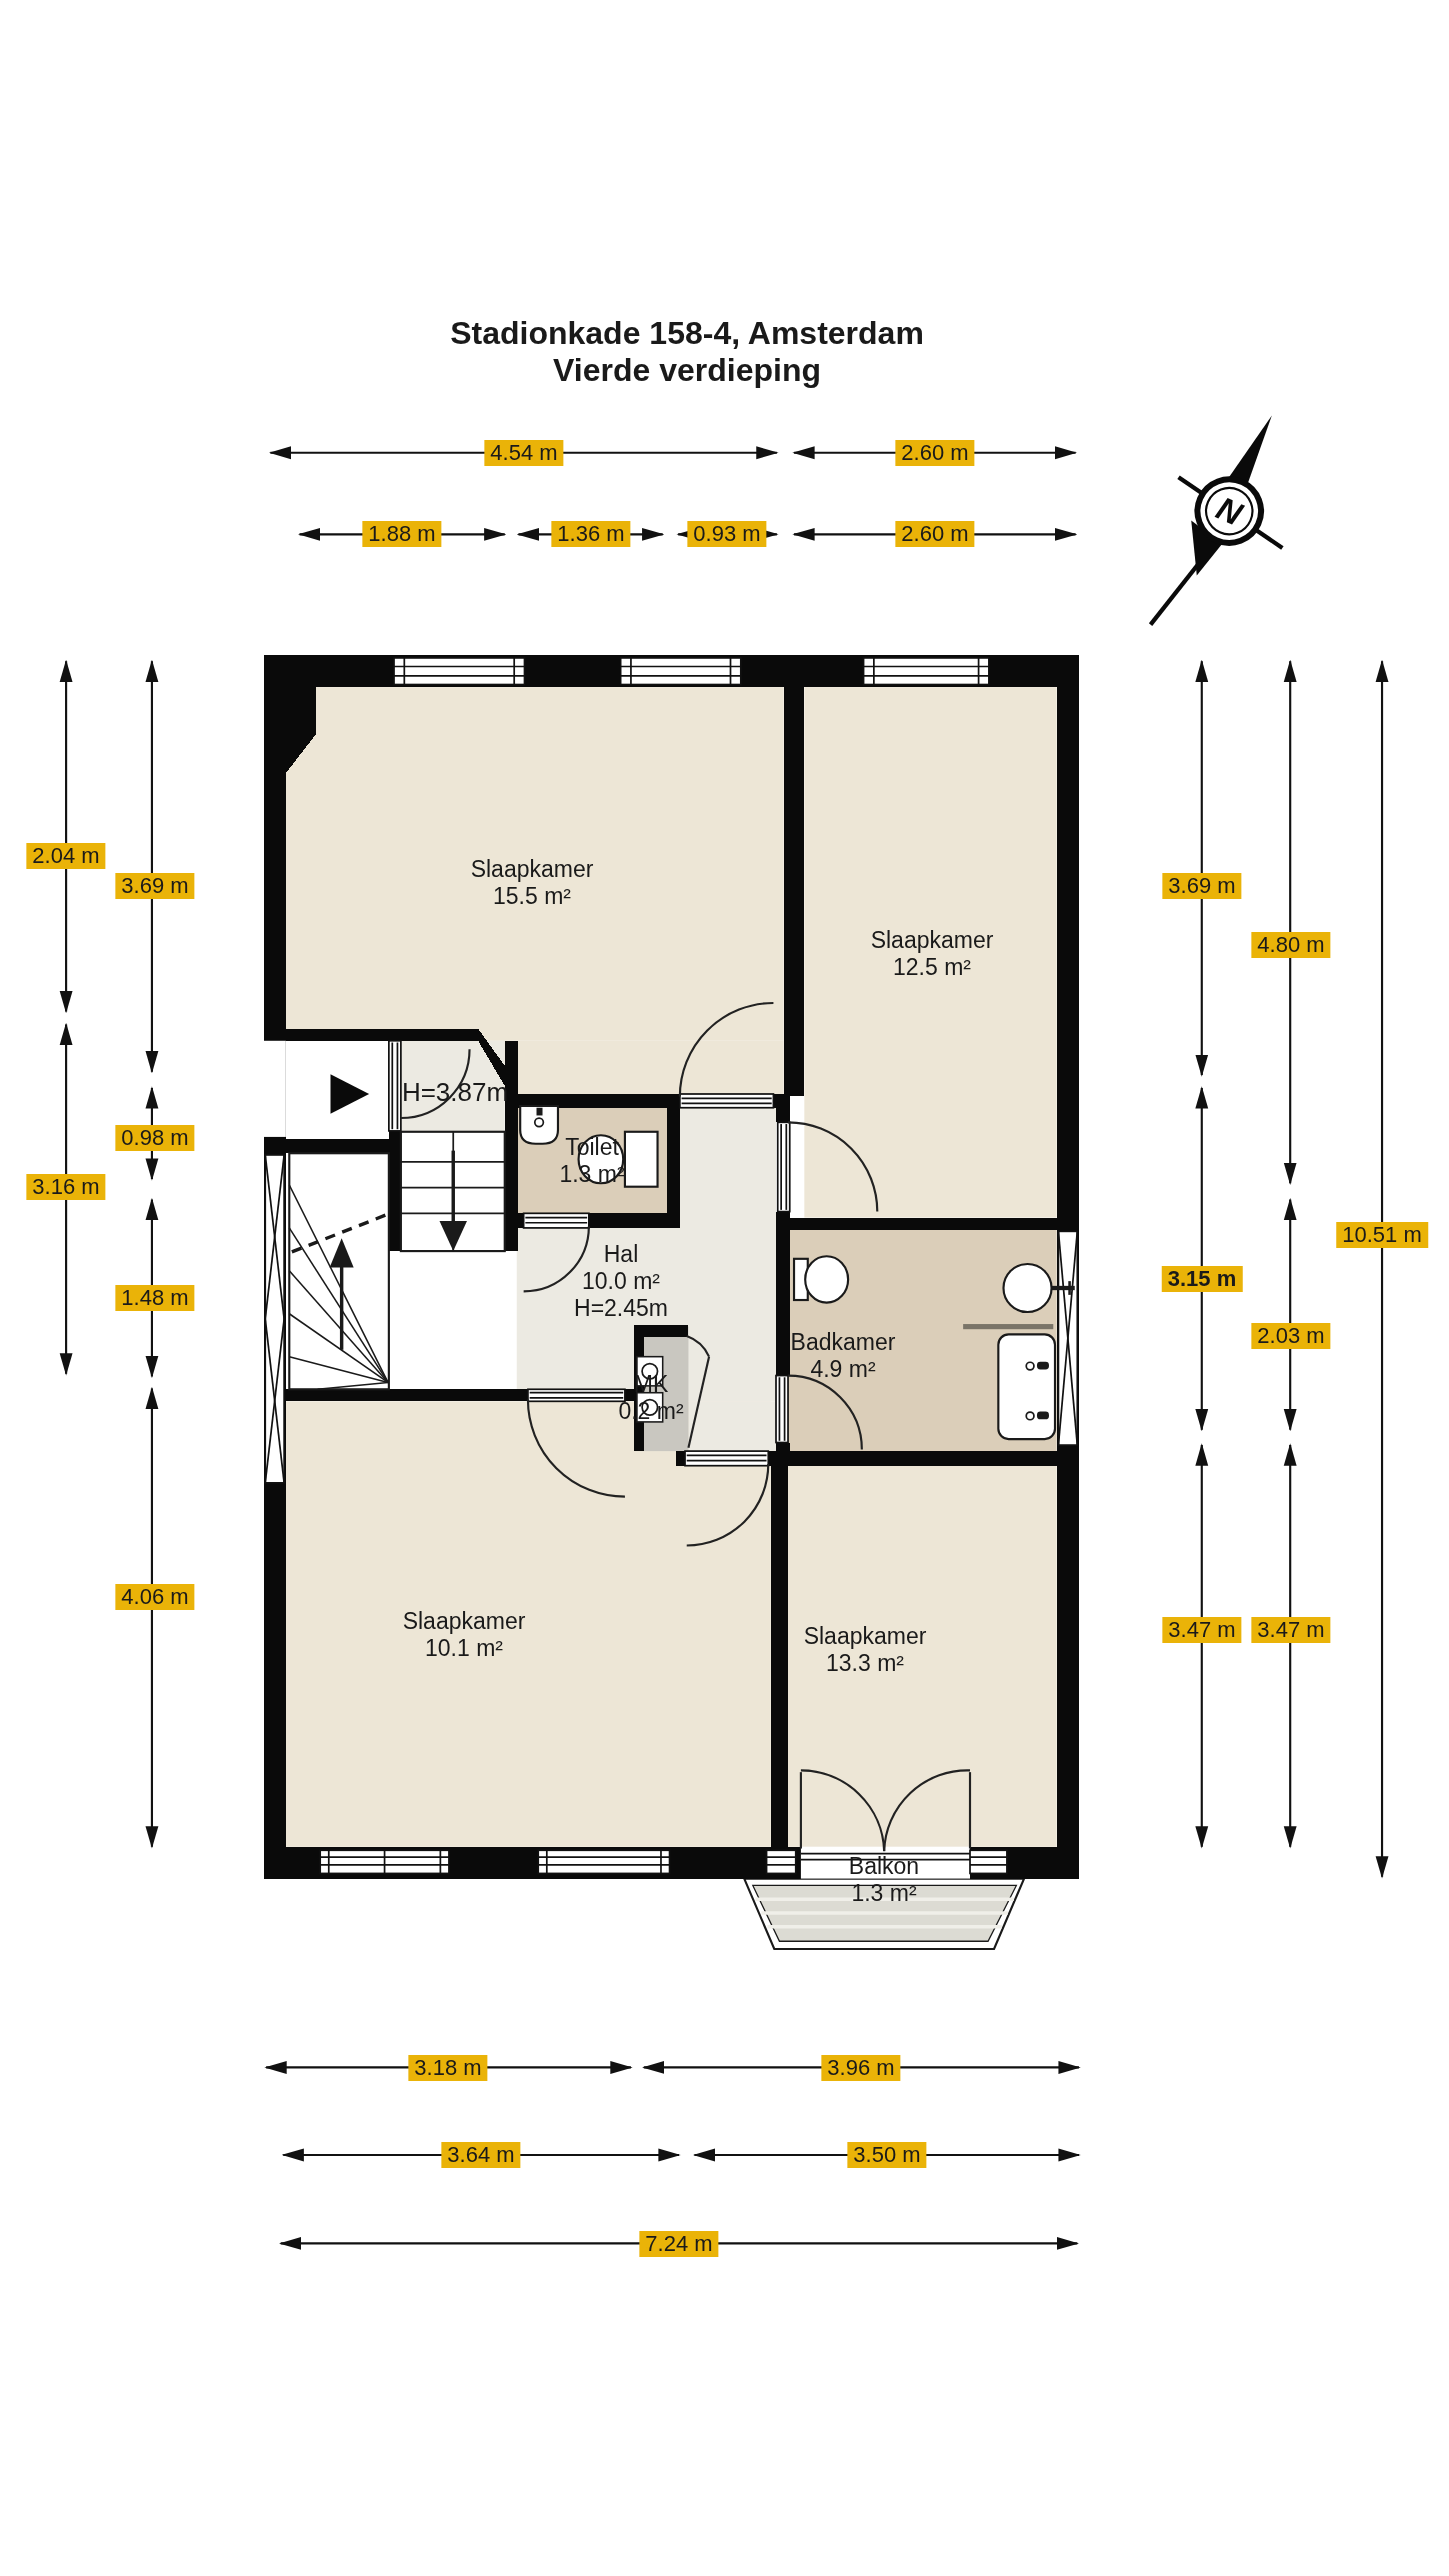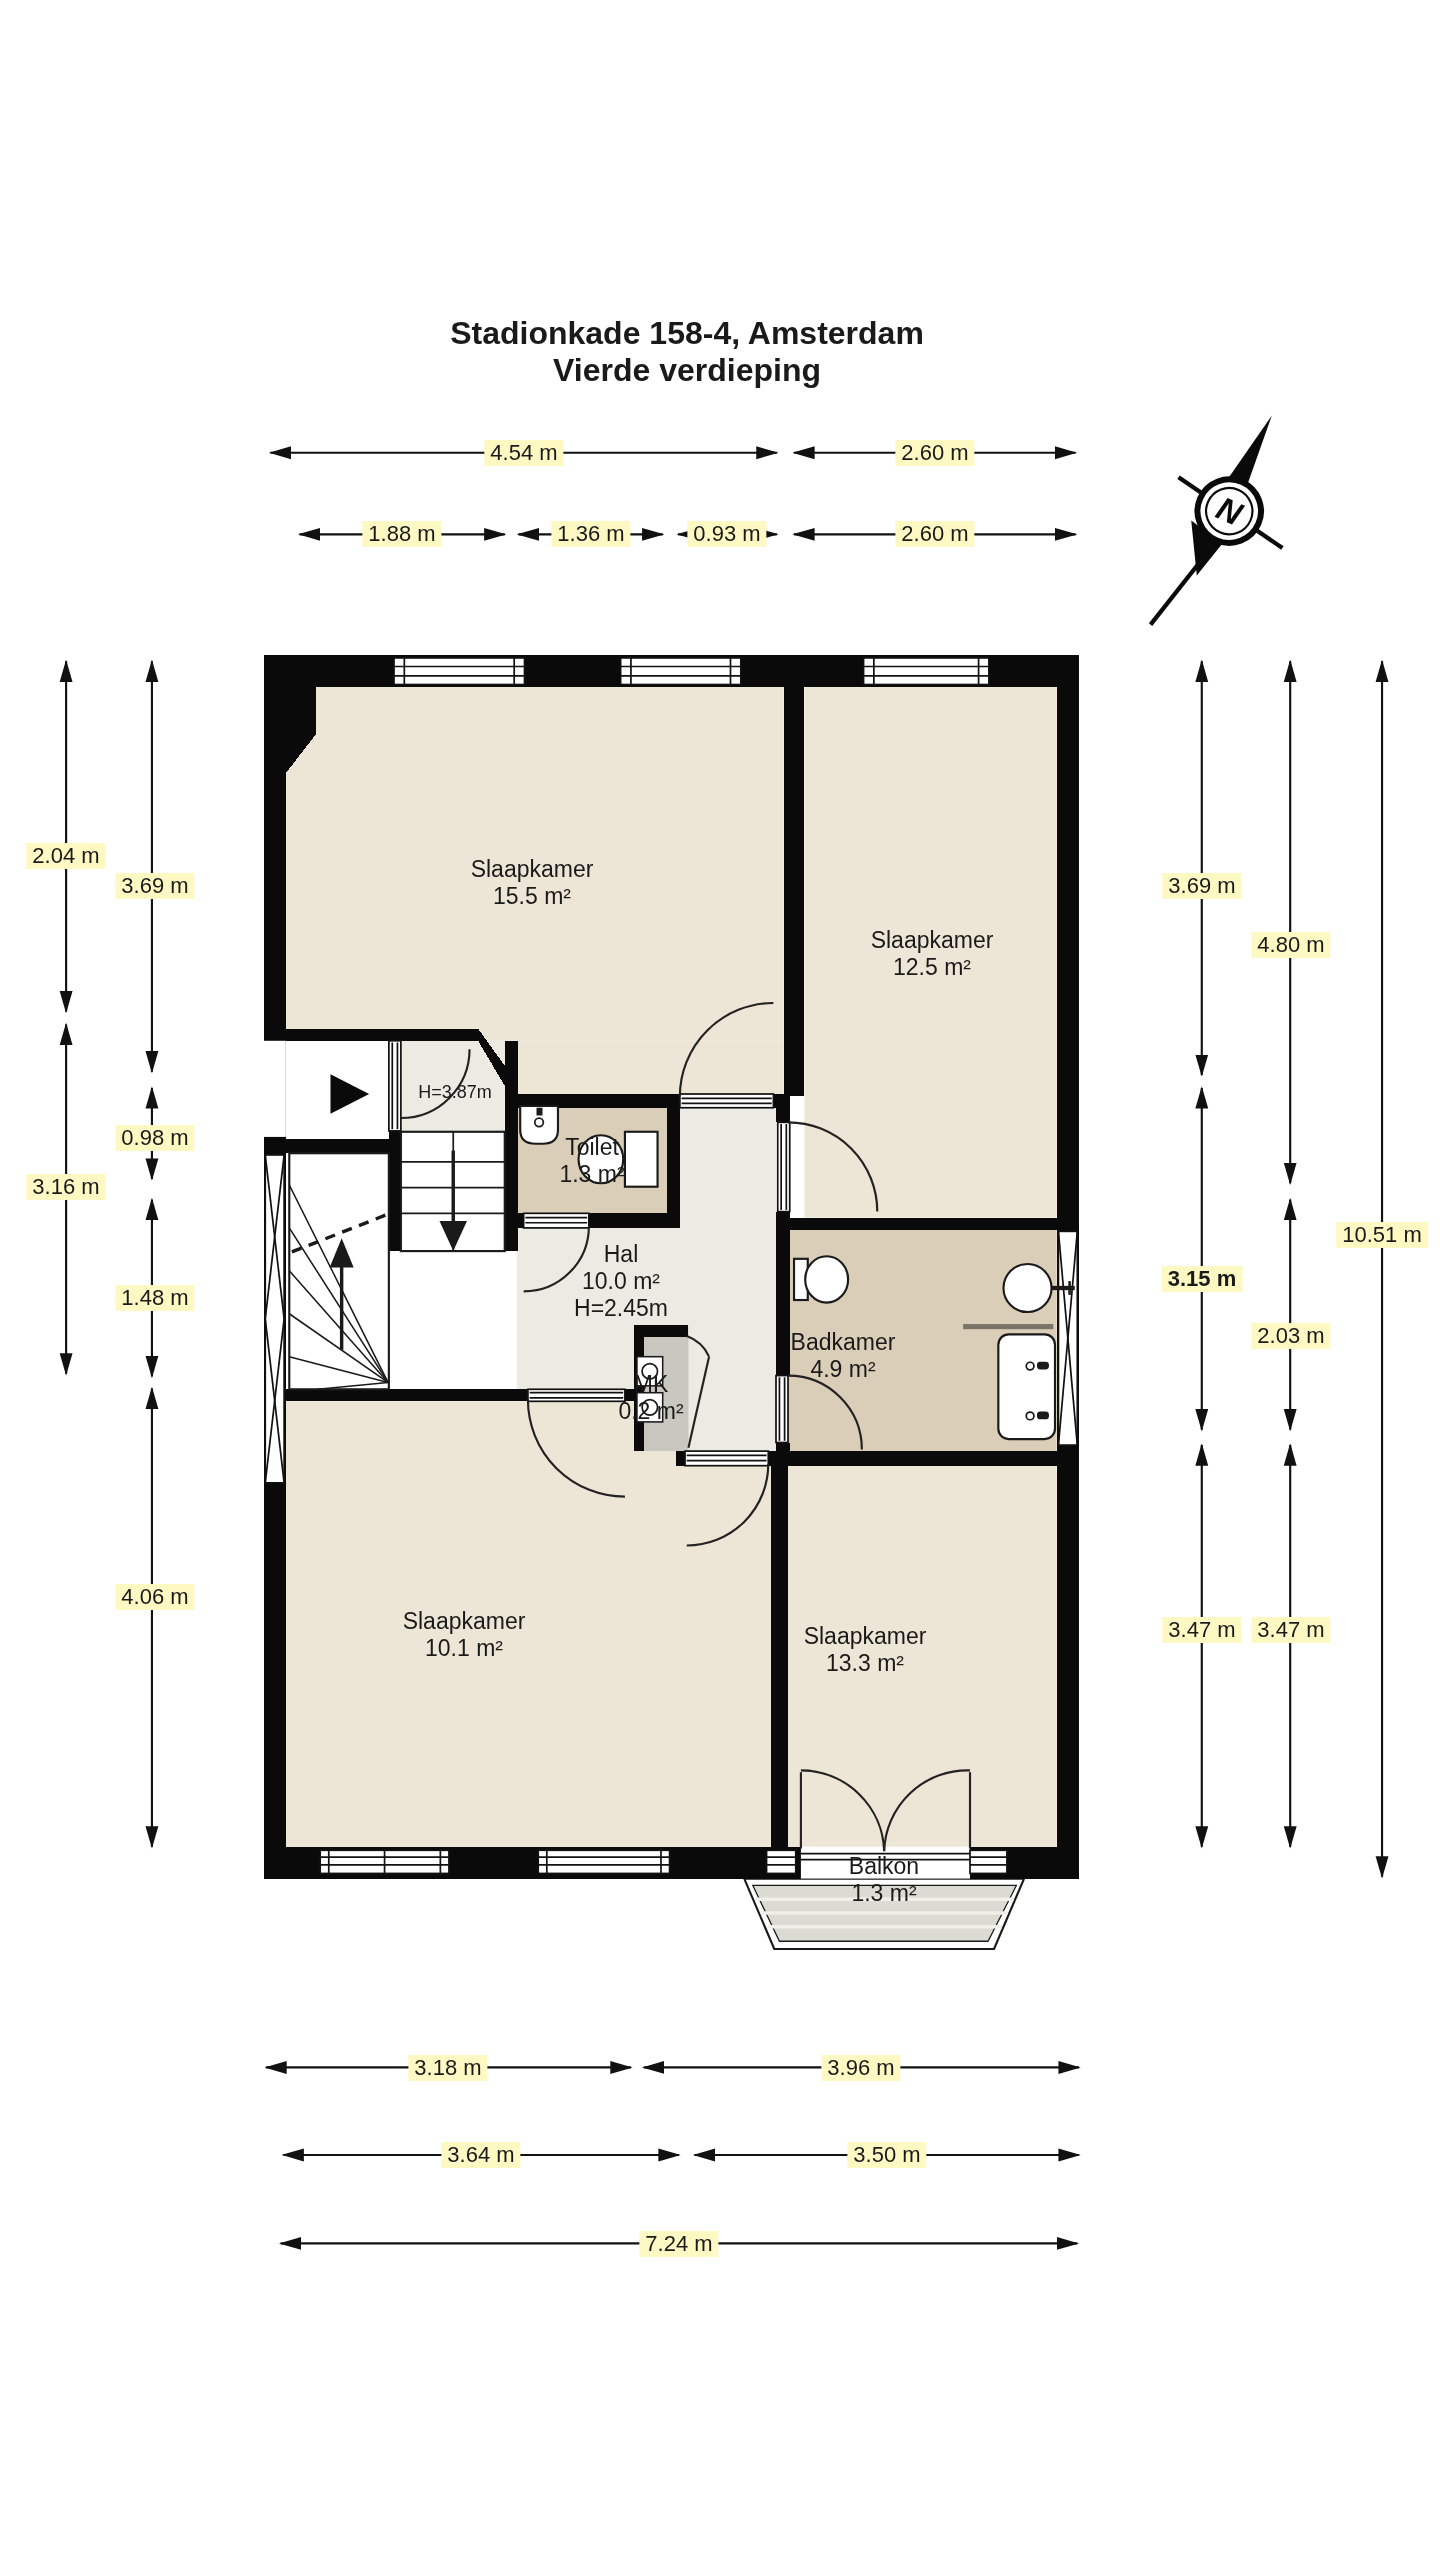--- a/index.html
+++ b/index.html
@@ -3,23 +3,23 @@
 <meta charset="utf-8">
 <style>
   html,body{margin:0;padding:0;background:#fff;}
   body{width:1449px;height:2576px;position:relative;overflow:hidden;
        font-family:"Liberation Sans","DejaVu Sans",sans-serif;color:#1a1a1a;}
   #stage{position:absolute;left:0;top:0;width:1449px;height:2576px;}
   #plan-svg{position:absolute;left:0;top:0;}
   .abs{position:absolute;transform:translate(-50%,-50%);white-space:nowrap;}
   .title-line1{font-size:32px;font-weight:bold;}
   .title-line2{font-size:32px;font-weight:bold;}
-  .dim{font-size:22px;background:#fef9c3;padding:0 6px;line-height:26px;}
+  .dim{font-size:22px;background:#eab308;padding:0 6px;line-height:26px;}
   .room{ text-align:center;font-size:23px;line-height:27px;}
-  .annot{font-size:18px;}
+  .annot{font-size:26px;}
 </style>
 </head>
 <body>
 
 <div id="stage">
 
 <svg id="plan-svg" width="1449" height="2576" viewBox="0 0 1688 3000">
   <defs>
     <marker id="ah" markerWidth="26" markerHeight="18" refX="24" refY="9" orient="auto-start-reverse" markerUnits="userSpaceOnUse">
       <path d="M0,1.5 L26,9 L0,16.5 z" fill="#111"></path>

